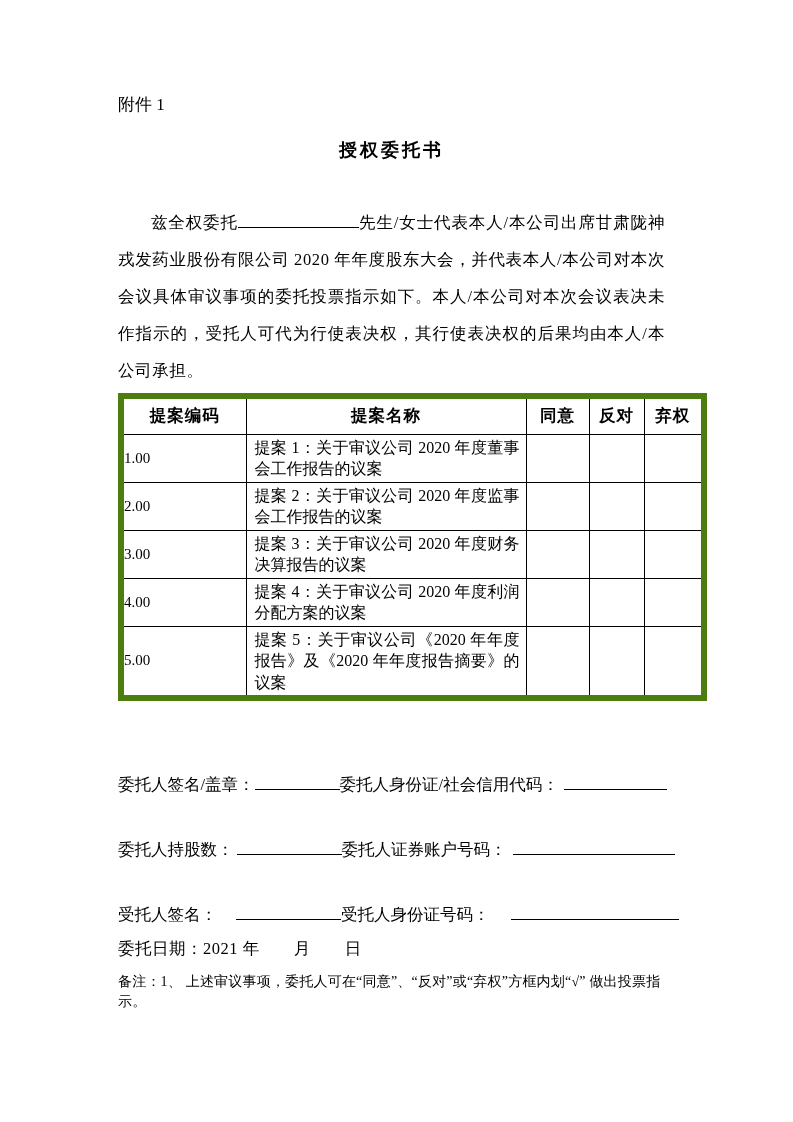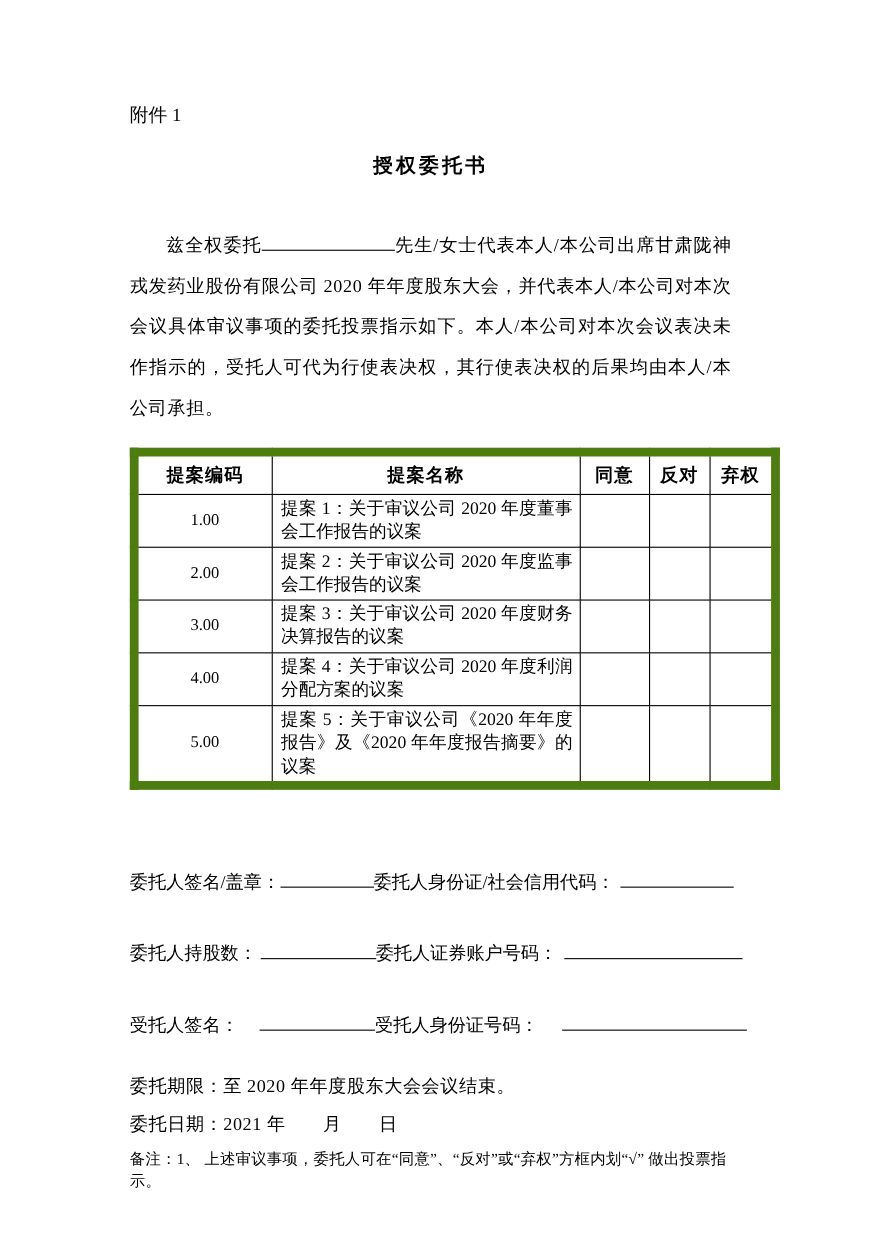--- a/index.html
+++ b/index.html
@@ -31,38 +31,37 @@
     text-indent:2em;
     letter-spacing:0.6px;
   }
   .inline-blank {
     display:inline-block;
     width:121px;
     height:1.02em;
     border-bottom:1.5px solid #000000;
   }
   table.proposals {
-    margin-top:18px;
+    margin-top:4px;
     width:583px;
     border-collapse:collapse;
     table-layout:fixed;
-    border:8px solid #4d7c0f;
+    border:6px solid #4d7c0f;
     padding-left:24px;
   }
   table.proposals th, table.proposals td { border:1px solid #000000; }
   table.proposals th {
     font-size:16.5px;
     font-weight:bold;
     height:38px;
     text-align:center;
     letter-spacing:1px;
   }
   tr.proposal-row { height:45px; }
   td.code {
-    text-align:center;
     vertical-align:middle;
     font-size:15px;
     font-family:"Liberation Serif", serif;
   }
   td.pname {
     font-size:16px;
     line-height:21.5px;
     padding:2px 6px 2px 8px;
     vertical-align:middle;
     text-align:justify;
@@ -165,17 +164,16 @@
   </div>
 
   <div class="sig-row r2">
     <span>委托人持股数：</span><span class="blank b-105"></span><span>委托人证券账户号码：</span><span class="blank b-162"></span>
   </div>
 
   <div class="sig-row r3">
     <span>受托人签名：</span><span class="blank b-105b"></span><span>受托人身份证号码：</span><span class="blank b-168"></span>
   </div>
 
-  <div class="footer-line term">委托期限：至 2020 年年度股东大会会议结束。</div>
   <div class="footer-line date">委托日期：2021 年　　月　　日</div>
   <div class="note">备注：1、 上述审议事项，委托人可在“同意”、“反对”或“弃权”方框内划“√” 做出投票指示。</div>
 
 </div>
 
 </body></html>

